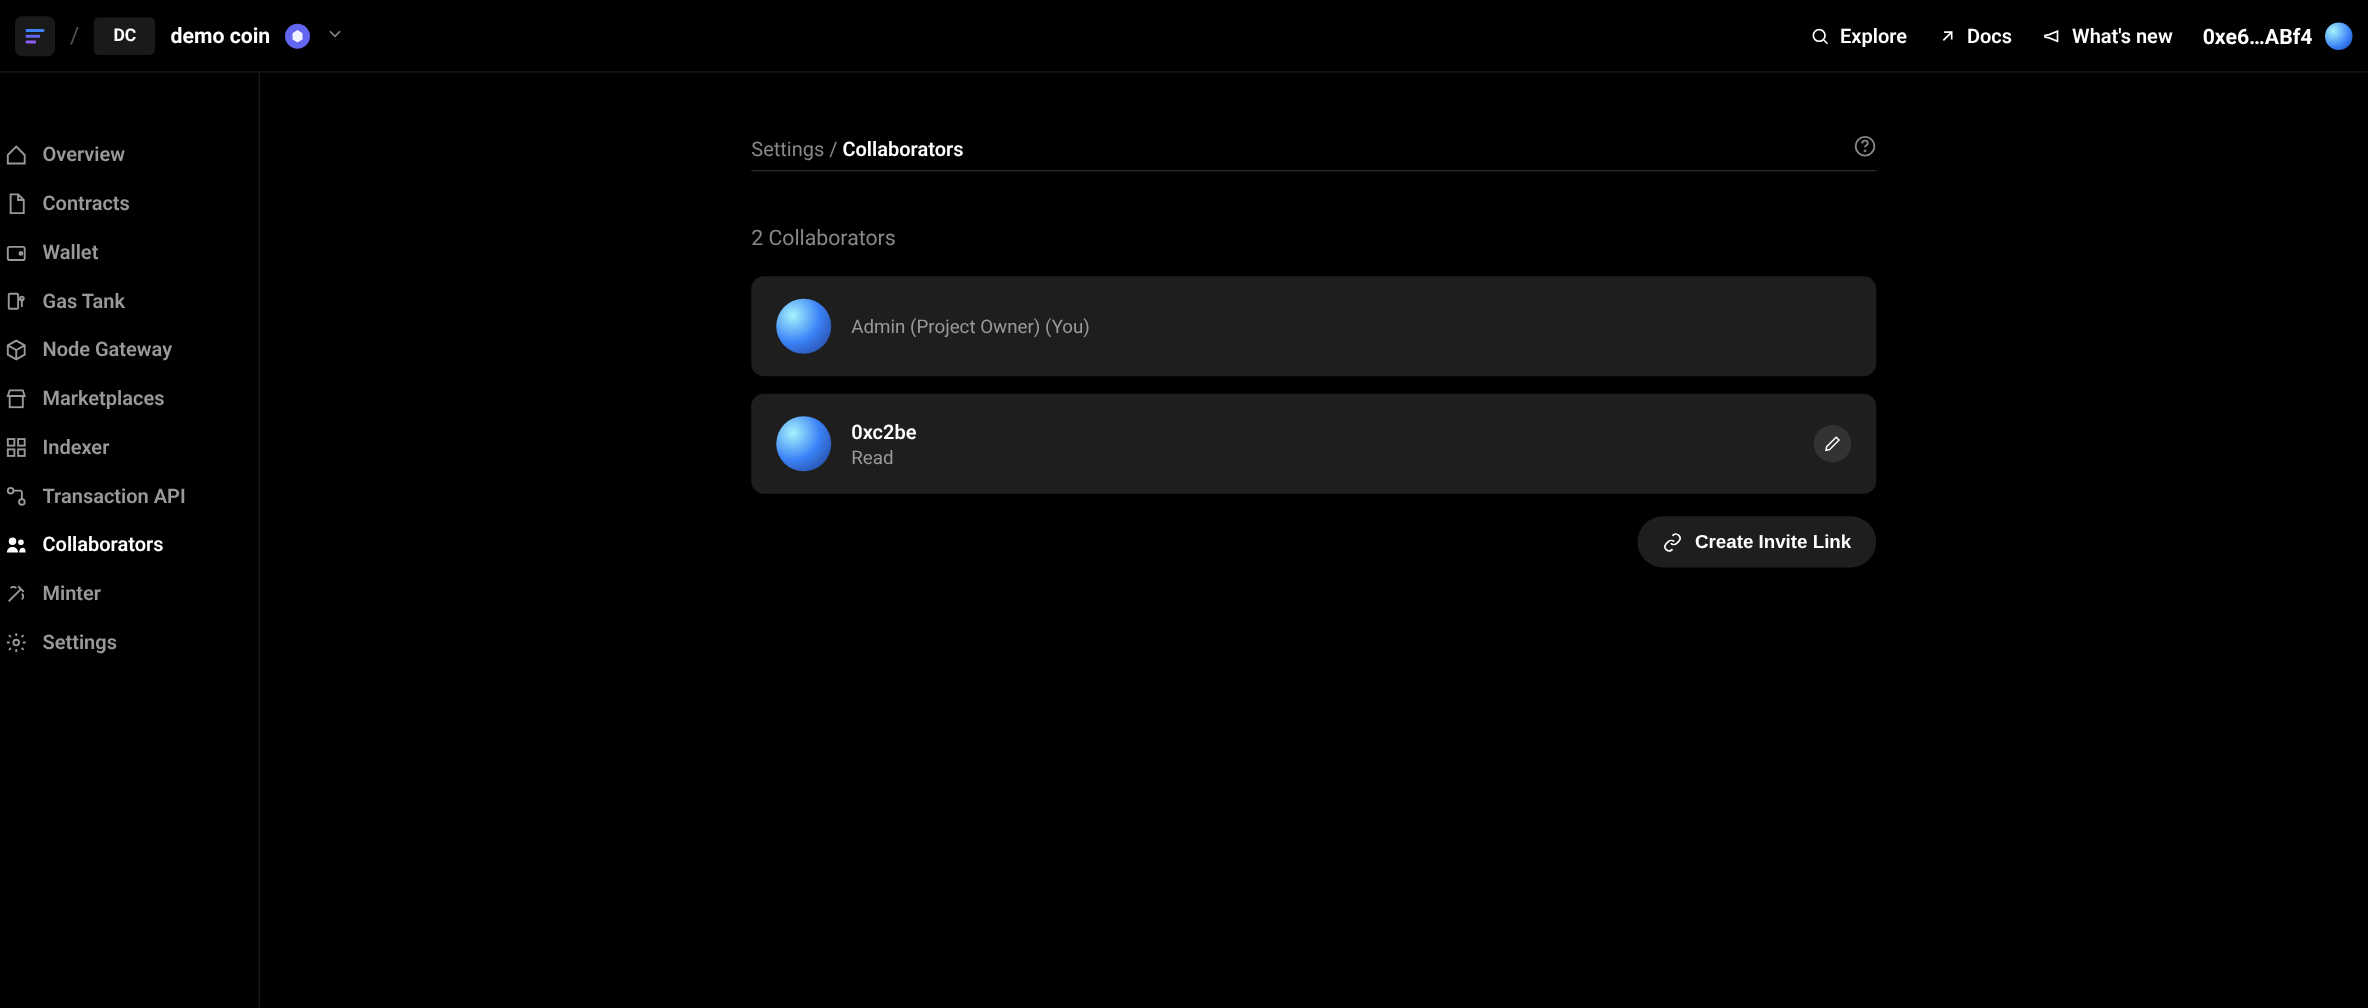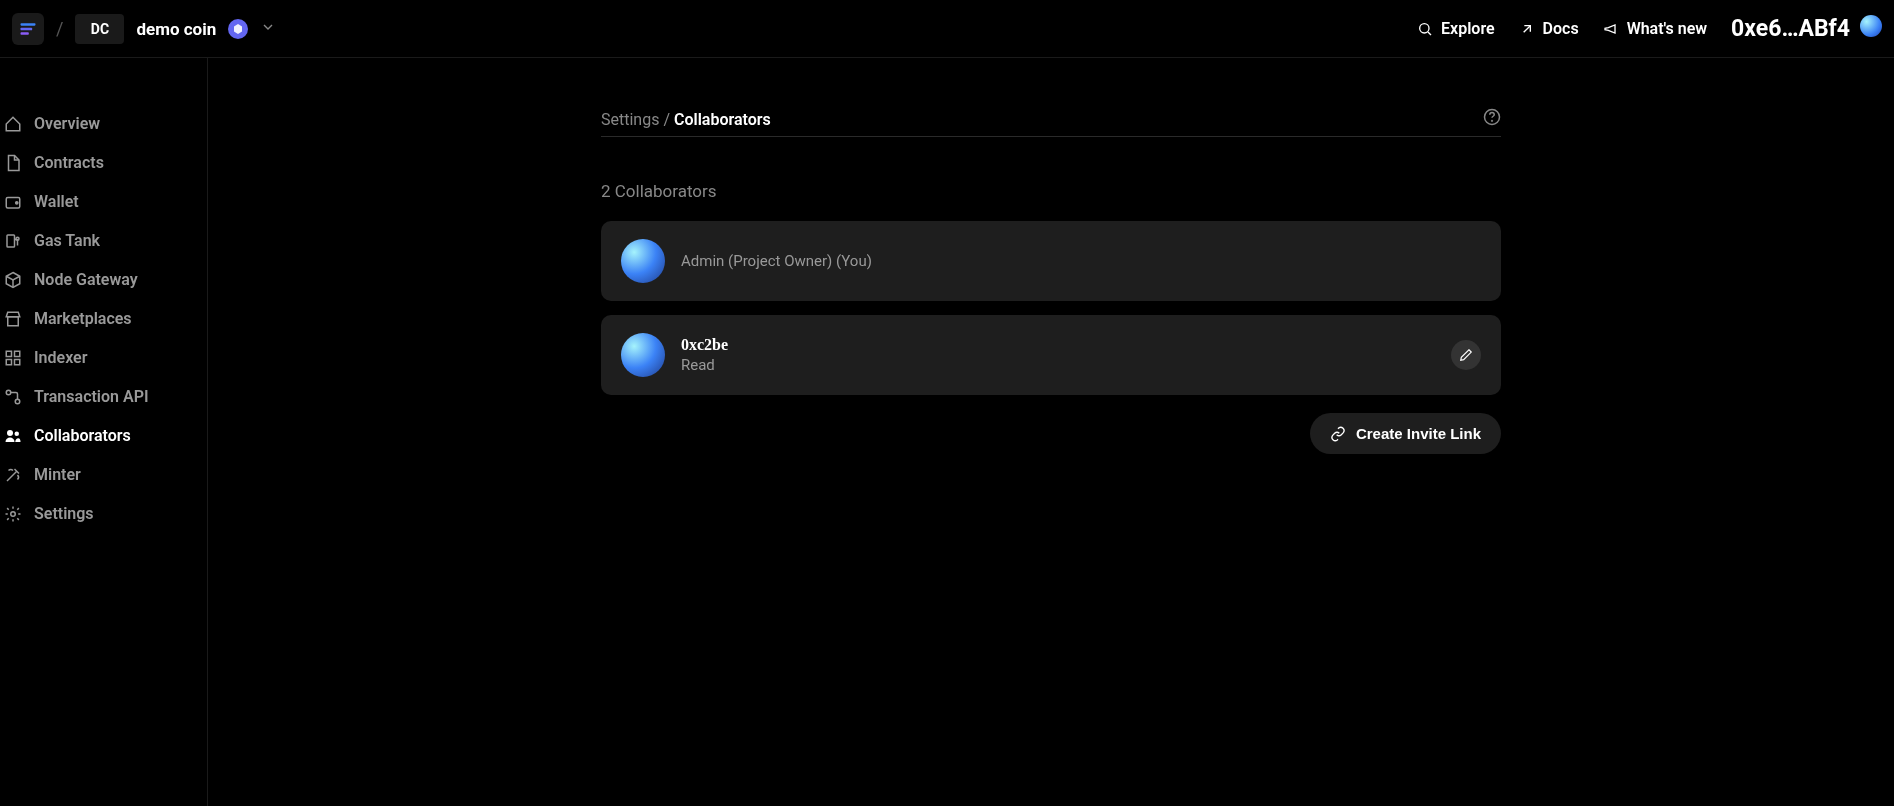--- a/index.html
+++ b/index.html
@@ -88,23 +88,23 @@
       font-size: 16px;
       font-weight: 600;
       cursor: pointer;
     }
     .header-link svg {
       width: 16px;
       height: 16px;
     }
     .user-pill {
       display: flex;
-      align-items: flex-start;
+      align-items: flex-end;
       gap: 10px;
-      font-size: 23px;
+      font-size: 17px;
       font-weight: 700;
       color: #fff;
       cursor: pointer;
     }
     .avatar-sm {
       width: 22px;
       height: 22px;
       border-radius: 50%;
       background: radial-gradient(circle at 30% 30%, #a5f3fc, #3b82f6 60%, #1e40af);
     }
@@ -188,21 +188,20 @@
     .collab-info {
       flex: 1;
       display: flex;
       flex-direction: column;
       gap: 2px;
     }
     .collab-name {
       color: #fff;
       font-size: 16px;
       font-weight: 600;
-      font-family: Liberation Serif, serif;
     }
     .collab-role {
       color: #999;
       font-size: 15px;
     }
     .edit-btn {
       width: 30px;
       height: 30px;
       border-radius: 50%;
       background: #333;

